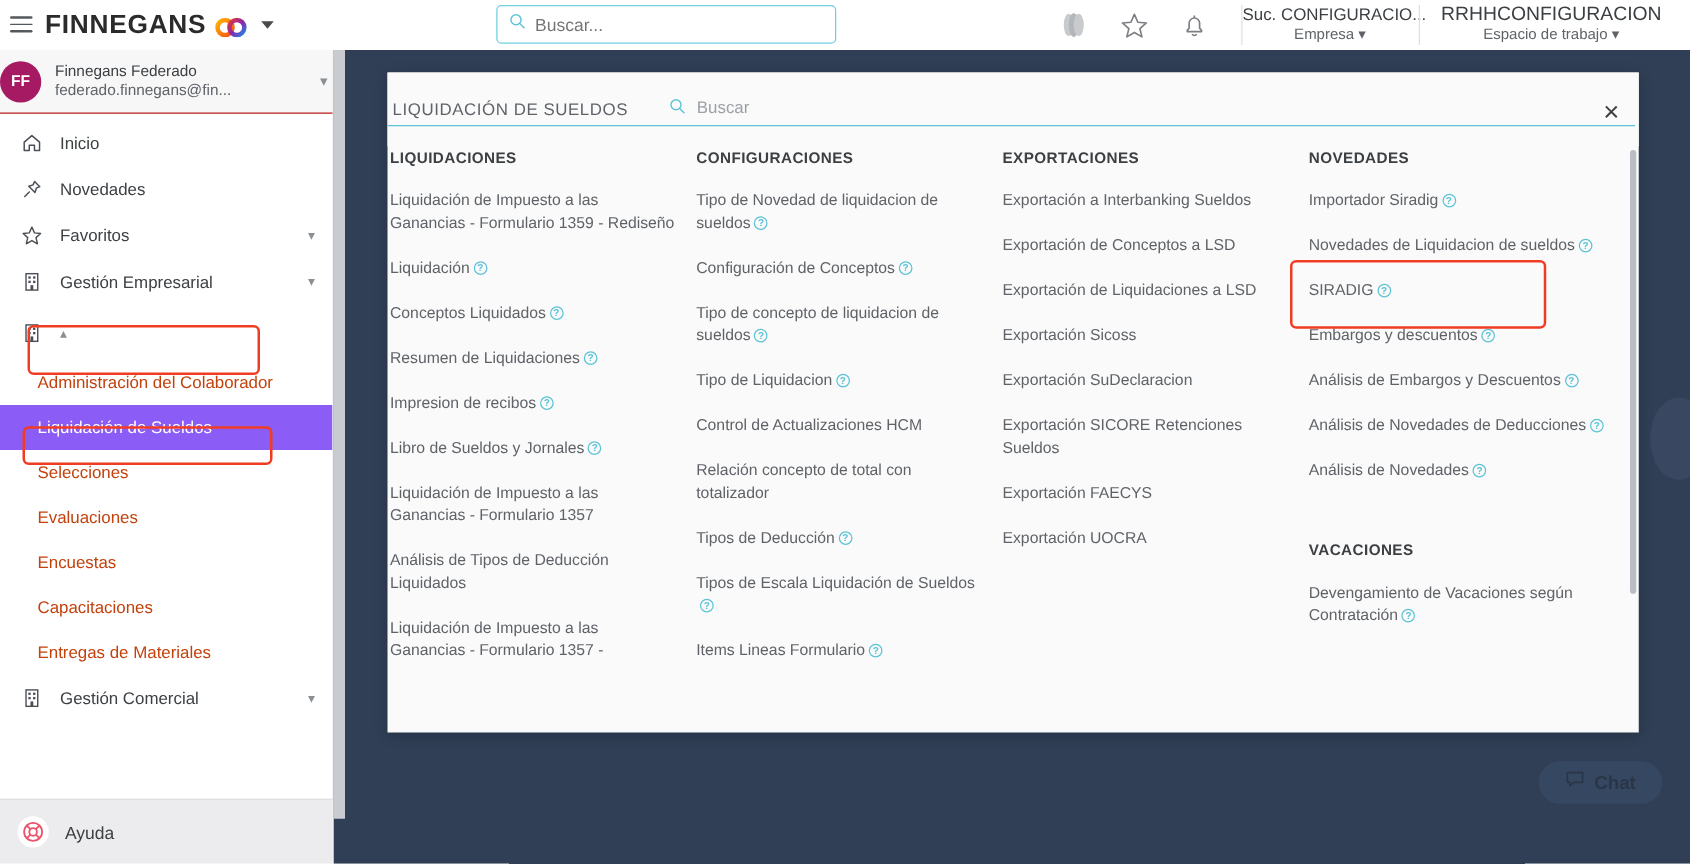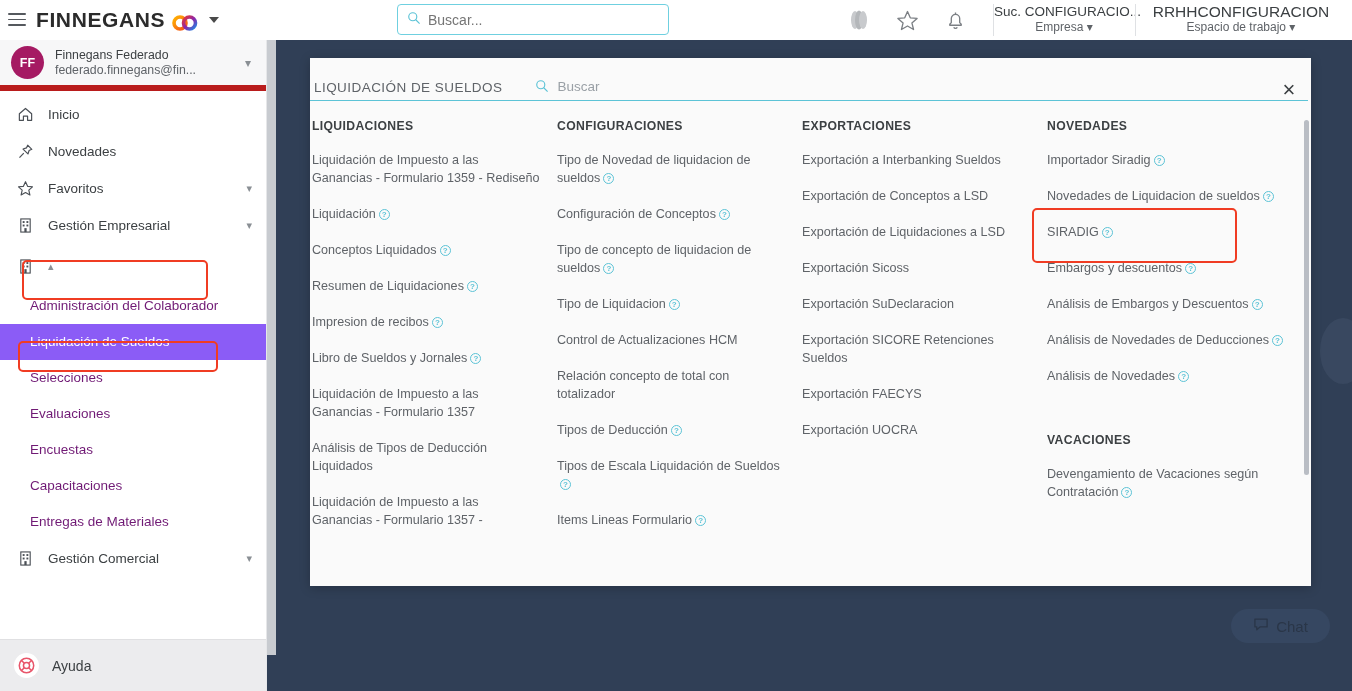--- a/index.html
+++ b/index.html
@@ -49,40 +49,40 @@
   .hdr-block .t2 { font-size:12px; color:#5f6368; line-height:15px; white-space:nowrap;text-align:center; }
 
   
   .sidebar {
     position:absolute; left:0; top:40px; width:267px; height:651px;
     background:#ffffff; border-right:1px solid #e6e7e9;
     display:flex; flex-direction:column;
   }
   .user-box {
     height:51px; background:#f7f7f8; display:flex; align-items:center;
-    padding:0 11px; gap:11px; border-bottom:6px solid #b91c1c; cursor:pointer;
+    padding:0 0; gap:11px; border-bottom:1px solid #b91c1c; cursor:pointer;
   }
   .avatar {
     width:33px;height:33px;border-radius:50%;background:#a51a63;color:#fff;
     display:flex;align-items:center;justify-content:center;font-size:12.5px;font-weight:bold;flex:none;
   }
   .user-texts { flex:1; min-width:0; }
   .user-name { font-size:12.3px; color:#3c4043; line-height:15px; white-space:nowrap; }
   .user-mail { font-size:12.3px; color:#5f6368; line-height:15px; white-space:nowrap; overflow:hidden; text-overflow:ellipsis;}
   .chev { color:#8a8f94; font-size:12px; flex:none; padding-right:4px; }
 
   .nav { flex:1; overflow:hidden; padding-top:5px; position:relative; }
   .nav-item {
     display:flex; align-items:center; min-height:37px; padding:4px 14px 4px 16px;
     gap:14px; cursor:pointer; position:relative;
   }
   .nav-item .ico { width:18px; flex:none; display:flex; align-items:center; justify-content:center; color:#4a4f55; }
   .nav-item .lbl { font-size:13.5px; color:#3c4043; line-height:17px; flex:1; }
   .nav-item .exp { font-size:11px; color:#8a8f94; flex:none; }
-  .nav-sub { padding:9px 14px 9px 30px; font-size:13.5px; color:#701a75; cursor:pointer; line-height:18px; }
+  .nav-sub { padding:9px 14px 9px 30px; font-size:13.5px; color:#c2410c; cursor:pointer; line-height:18px; }
   .nav-sub.active { background:#8b5cf6; color:#ffffff; }
 
   .redbox { position:absolute; border:2.5px solid #f03c23; border-radius:5px; pointer-events:none; }
 
   .help-row {
     height:52px; background:#ececee; display:flex; align-items:center;
     padding:0 14px; gap:13px; cursor:pointer; border-top:1px solid #e0e0e2;
   }
   .help-circle {
     width:25px;height:25px;border-radius:50%;background:#fff;
@@ -146,21 +146,21 @@
   }
   .panel-vscroll {
     position:absolute; right:2px; top:62px; width:5px; height:355px;
     background:#b9bdc4; border-radius:3px;
   }
 
   
   .chat {
     position:absolute; right:22px; bottom:48px; width:99px; height:34px;
     background:#364761; border-radius:17px; display:flex; align-items:center;
-    justify-content:center; gap:7px; cursor:pointer;
+    justify-content:center; gap:7px; cursor:pointer;font-weight:bold;
   }
   .chat .lbl { font-size:15px; color:#2a3648; }
 </style>
 </head>
 <body>
 
 <div id="root">
 
   <div class="topbar">
     <div class="hamburger">

